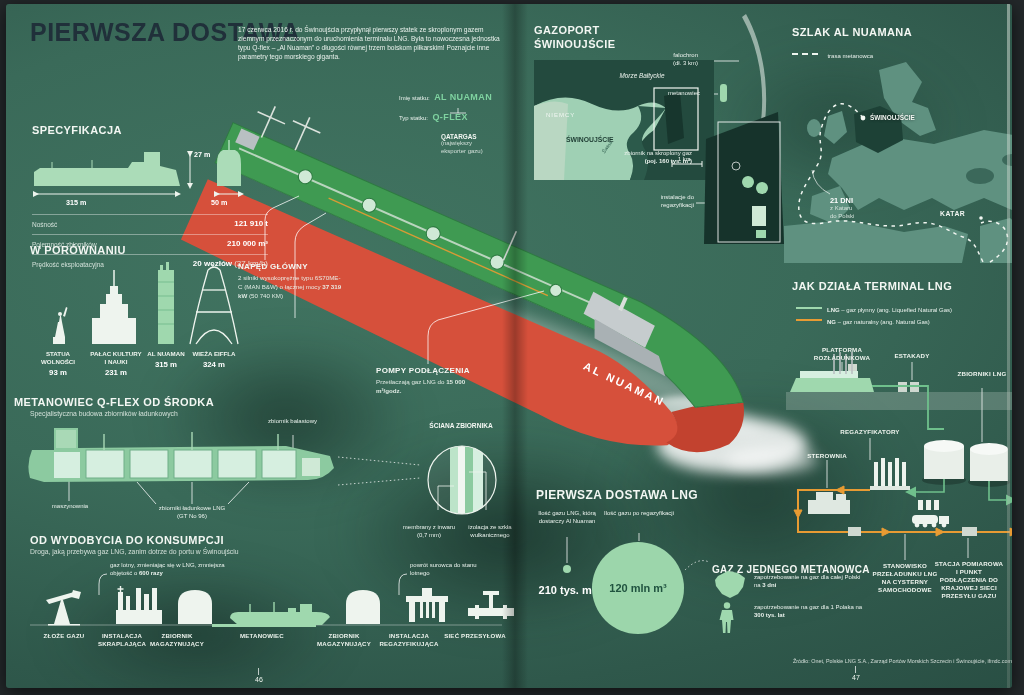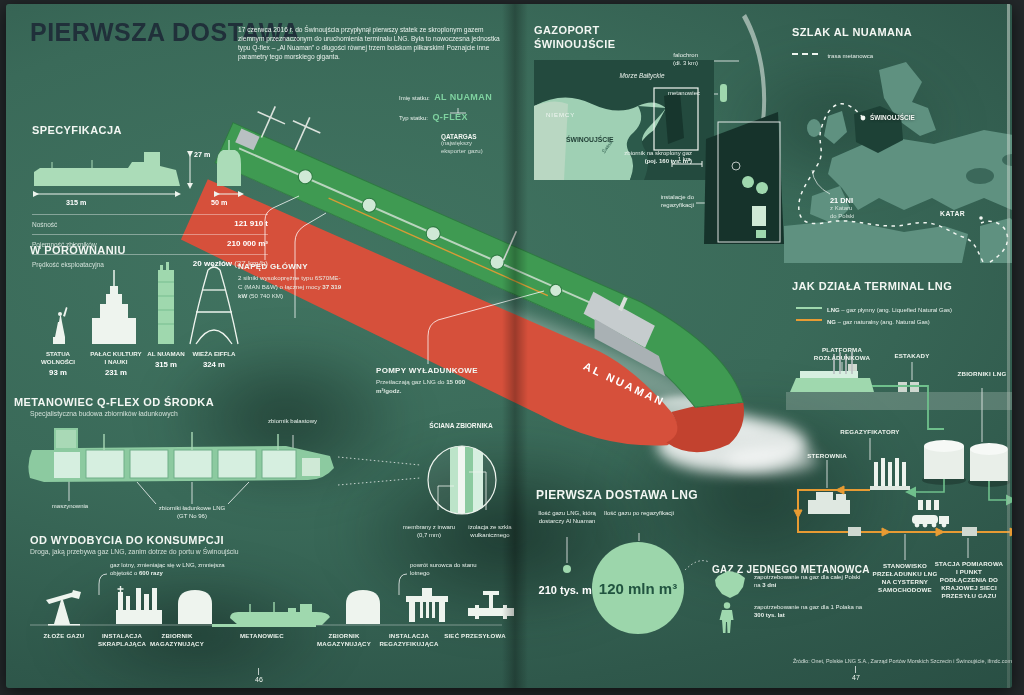--- a/index.html
+++ b/index.html
@@ -233,21 +233,21 @@
   <div class="abs c" style="left:184px;top:346px;width:48px;">
     <div class="cmp-name">WIEŻA EIFFLA</div>
       <div class="cmp-h">324 m</div>
   </div>
 
   <div class="abs" style="left:232px;top:258px;width:104px;">
     <div class="callout-t">NAPĘD GŁÓWNY</div>
     <div class="callout-b"><span>2 silniki wysokoprężne typu 6S70ME-C (MAN B&amp;W) o łącznej mocy </span><span class="b">37 319 kW</span><span> (50 740 KM)</span></div>
   </div>
   <div class="abs" style="left:370px;top:362px;width:110px;">
-    <div class="callout-t">POMPY WYŁADUNKOWE</div>
+    <div class="callout-t">POMPY PODŁĄCZENIA</div>
     <div class="callout-b"><span>Przetłaczają gaz LNG do </span><span class="b">15 000 m³/godz.</span><span></span></div>
   </div>
 
   <div class="abs sec-h" style="left:8px;top:392px;">METANOWIEC Q-FLEX OD ŚRODKA</div>
   <div class="abs sec-sub" style="left:24px;top:406px;">Specjalistyczna budowa zbiorników ładunkowych</div>
   <svg class="abs" style="left:18px;top:416px;" width="320" height="66" viewBox="0 0 320 66">
     <path d="M6,58 Q2,44 8,30 L30,30 L30,8 L54,8 L54,28 L262,26 L306,36 L310,48 Q300,60 284,60 L20,62 Z" fill="#8ccaa0"></path>
     <rect x="32" y="10" width="20" height="18" fill="#a9d9b6"></rect>
     <rect x="30" y="32" width="26" height="26" fill="#d6efe0"></rect>
     <rect x="62" y="30" width="38" height="28" fill="#d6efe0" stroke="#6fae87"></rect>
@@ -520,21 +520,21 @@
   <div class="abs c term-lab" style="left:791px;top:448px;width:60px;">STEROWNIA</div>
   <div class="abs c term-lab" style="left:864px;top:558px;width:70px;">STANOWISKO PRZEŁADUNKU LNG NA CYSTERNY SAMOCHODOWE</div>
   <div class="abs c term-lab" style="left:928px;top:556px;width:70px;">STACJA POMIAROWA I PUNKT PODŁĄCZENIA DO KRAJOWEJ SIECI PRZESYŁU GAZU</div>
 
   <div class="abs" style="left:530px;top:484px;font-size:12px;font-weight:800;color:#f3f7f3;letter-spacing:.4px;">PIERWSZA DOSTAWA LNG</div>
   <div class="abs tiny c" style="left:520px;top:506px;width:82px;">Ilość gazu LNG, którą dostarczy Al Nuaman</div>
   <div class="abs" style="left:557px;top:561px;width:8px;height:8px;border-radius:50%;background:#9fd8ae;"></div>
   <div class="abs c b" style="left:516px;top:580px;width:90px;font-size:11px;color:#fff;">210 tys. m³</div>
   <div class="abs tiny c" style="left:592px;top:506px;width:82px;">Ilość gazu po regazyfikacji</div>
   <div class="abs" style="left:586px;top:538px;width:92px;height:92px;border-radius:50%;background:#9cd6ab;display:flex;align-items:center;justify-content:center;">
-    <span class="b" style="font-size:15px;color:#215440;">120 mln m³</span>
+    <span class="b" style="font-size:11px;color:#215440;">120 mln m³</span>
   </div>
 
   <div class="abs" style="left:706px;top:560px;font-size:10px;font-weight:800;color:#f3f7f3;letter-spacing:.3px;">GAZ Z JEDNEGO METANOWCA</div>
   <svg class="abs" style="left:708px;top:566px;" width="32" height="30" viewBox="0 0 32 30">
     <path d="M4,6 L14,1 L24,3 L31,8 L29,17 L24,24 L16,28 L8,24 L2,16 L1,10 Z" fill="#9fd8ae"></path>
   </svg>
   <div class="abs tiny" style="left:748px;top:570px;width:108px;">
     <span>zapotrzebowanie na gaz dla całej Polski na </span><span class="b">3 dni</span>
   </div>
   <svg class="abs" style="left:714px;top:598px;" width="14" height="32" viewBox="0 0 14 32">

